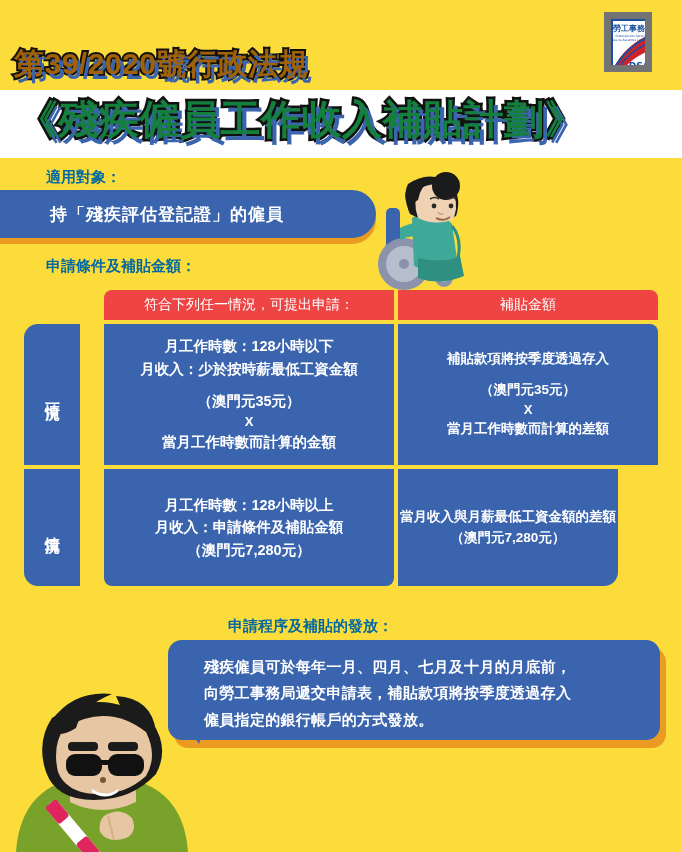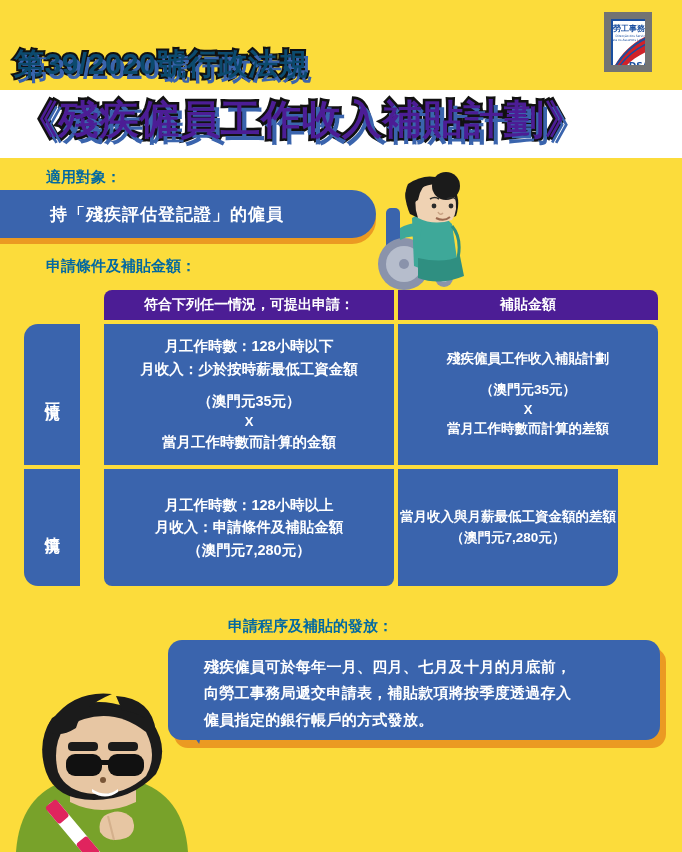--- a/index.html
+++ b/index.html
@@ -17,30 +17,30 @@
   }
   .logo{
     position:absolute;left:604px;top:12px;width:48px;height:60px;
     background:#ffffff;border:7px solid #737373;box-sizing:border-box;overflow:hidden;
   }
   .logo svg{display:block;}
 
   .title1{
     position:absolute;left:14px;top:44px;
     font-size:30px;font-weight:bold;letter-spacing:.5px;
-    color:#0c4a6e;
+    color:#a16207;
     -webkit-text-stroke:4px #111;
     paint-order:stroke fill;
     text-shadow:4px 5px 0 #3a64ad;
     white-space:nowrap;
   }
   .title2{
     position:absolute;left:18px;top:92px;
     font-size:40px;font-weight:bold;letter-spacing:.5px;
-    color:#4c1d95;
+    color:#15803d;
     -webkit-text-stroke:5px #111;
     paint-order:stroke fill;
     text-shadow:5px 6px 0 #3a64ad;
     white-space:nowrap;
     font-family:Liberation Serif, serif;
   }
 
   
   .lbl{
     position:absolute;font-size:15px;color:#0369a1;font-weight:bold;white-space:nowrap;
@@ -65,21 +65,21 @@
   }
 
   
   .tbl{position:absolute;left:24px;top:290px;width:634px;height:296px;}
 
   .hdr{
     position:absolute;left:80px;top:0;width:554px;height:30px;
     display:flex;
   }
   .hdr .cell{
-    background:#4c1d95;color:#fff;font-size:14px;font-weight:bold;
+    background:#ef4444;color:#fff;font-size:14px;font-weight:normal;
     display:flex;align-items:center;justify-content:center;white-space:nowrap;
   }
   .hdr .c1{width:290px;border-radius:8px 0 0 0;}
   .hdr .gap{width:4px;background:#fcdc3b;}
   .hdr .c2{width:260px;border-radius:0 8px 0 0;}
 
   .body{position:absolute;left:0;top:34px;width:634px;height:262px;padding-left:16px;}
 
   .sidecol{
     position:absolute;left:0;top:0;width:56px;height:262px;
@@ -211,21 +211,21 @@
         <div class="cellbox r1c1">
           <div class="ln">月工作時數：128小時以下</div>
           <div class="ln">月收入：少於按時薪最低工資金額</div>
           <div class="sp"></div>
           <div class="ln">（澳門元35元）</div>
           <div class="x">X</div>
           <div class="ln">當月工作時數而計算的金額</div>
         </div>
 
         <div class="cellbox r1c2">
-          <div class="ln sm">殘疾僱員工作收入補貼計劃</div>
+          <div class="ln sm">補貼款項將按季度透過存入</div>
           <div class="sp"></div>
           <div class="ln sm">（澳門元35元）</div>
           <div class="x">X</div>
           <div class="ln sm">當月工作時數而計算的差額</div>
         </div>
 
         <div class="cellbox r2c1">
           <div class="ln">月工作時數：128小時以上</div>
           <div class="ln">月收入：申請條件及補貼金額</div>
           <div class="ln">（澳門元7,280元）</div>

